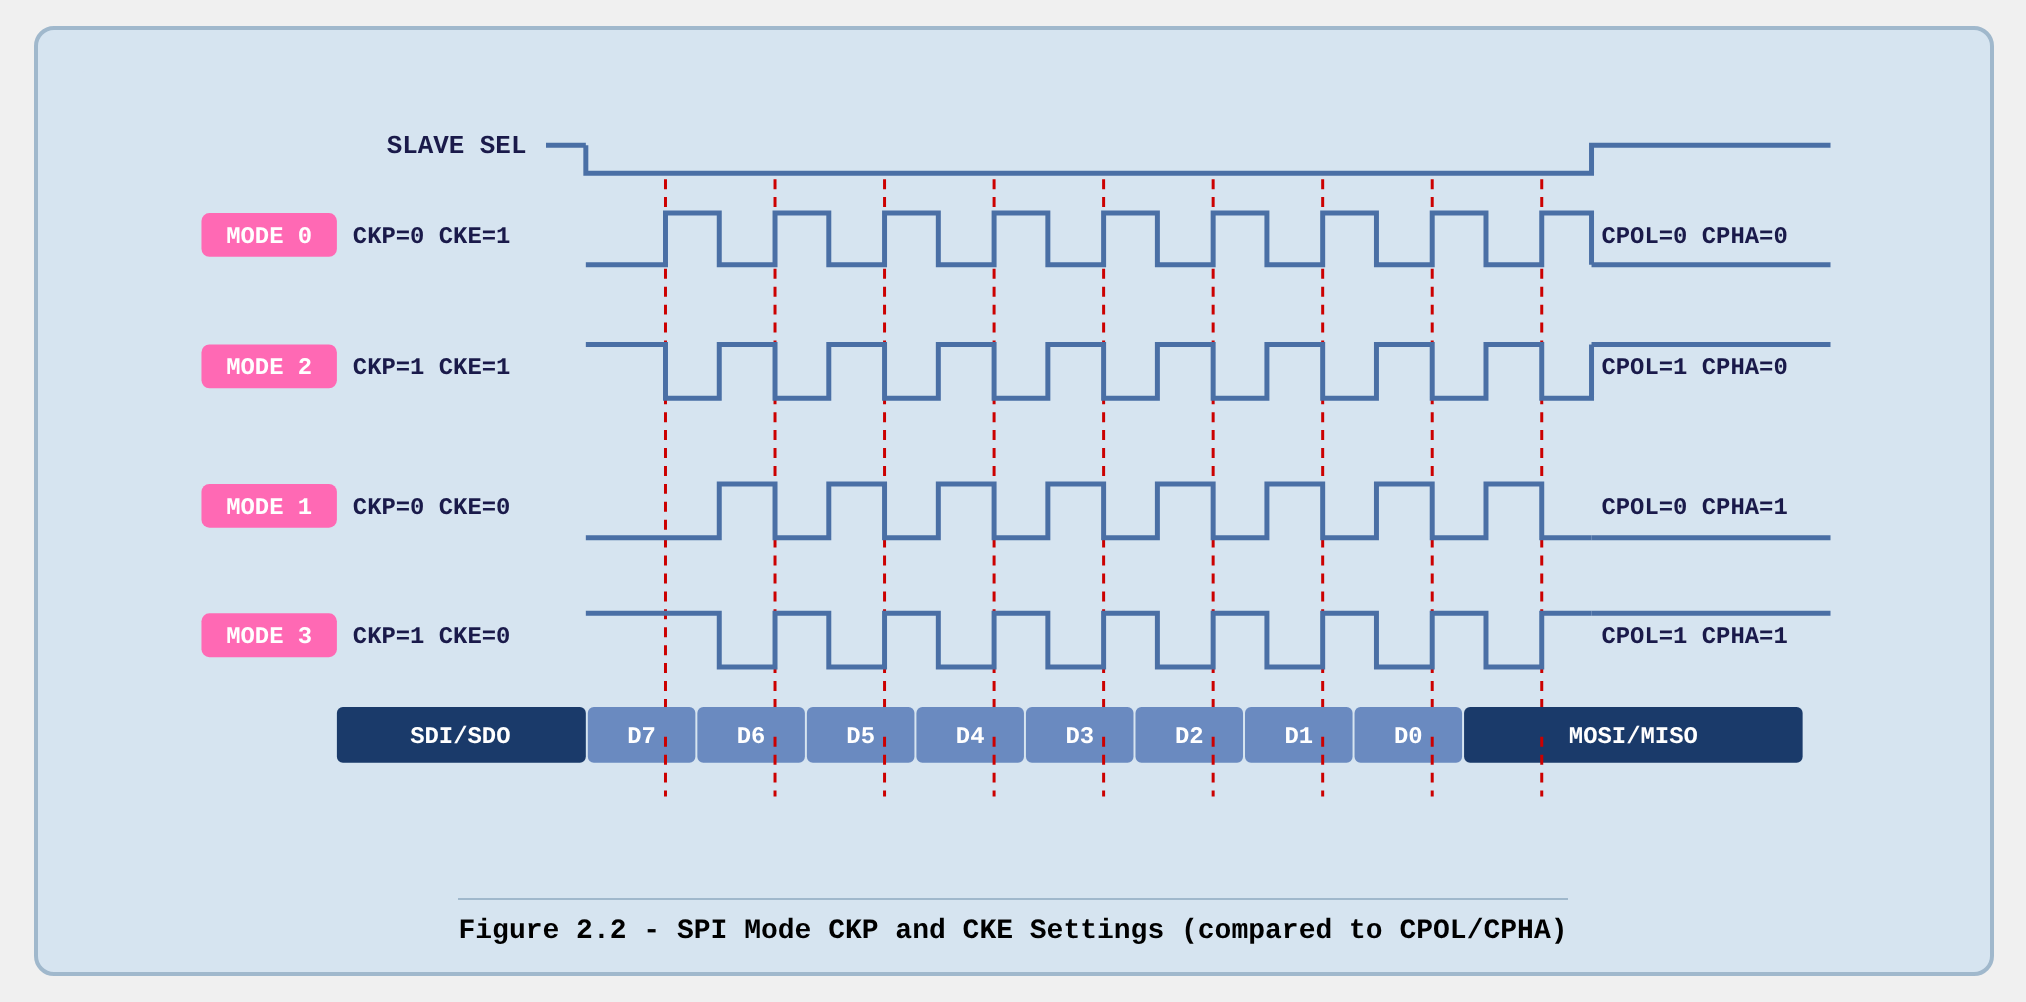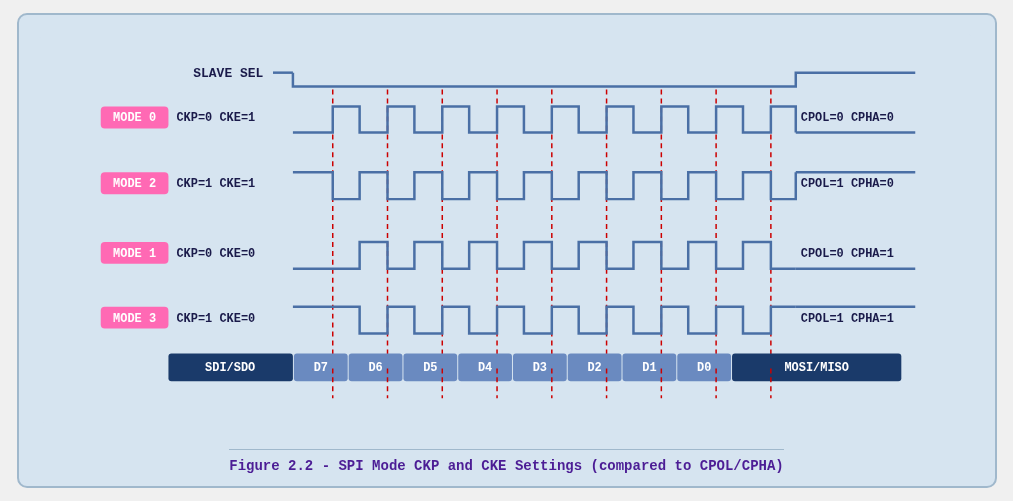--- a/index.html
+++ b/index.html
@@ -23,21 +23,21 @@
       flex-direction: column;
       align-items: center;
     }
     .diagram-area {
       flex: 1;
       position: relative;
     }
     .caption {
       font-size: 14px;
       font-weight: bold;
-      color: #4c1d95;
+      color: #000000;
       text-align: left;
       margin-top: 24px;
       padding-top: 8px;
       border-top: 1px solid #a0b8cc;
     }
 
     
     .diagram-svg {
       width: 100%;
       height: 100%;

